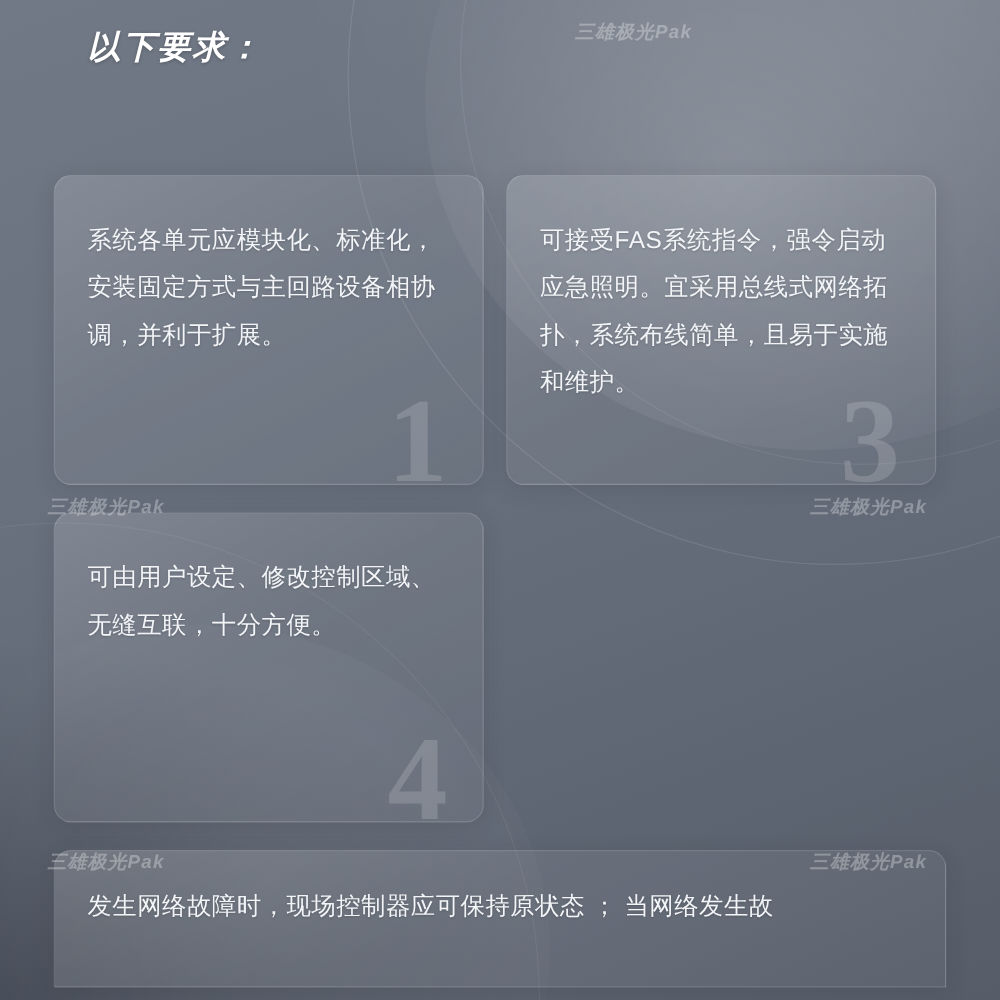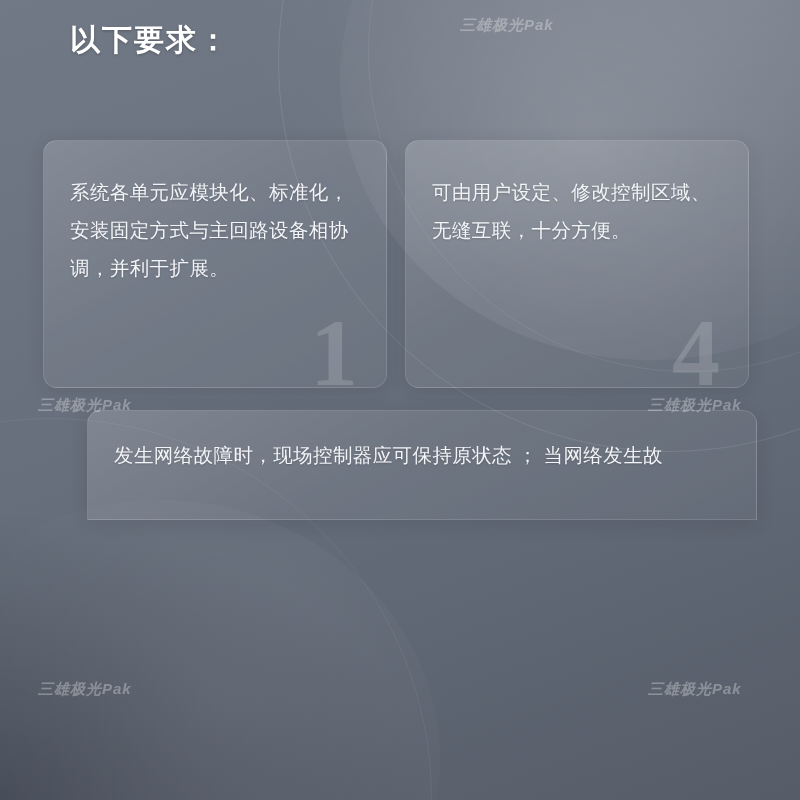--- a/index.html
+++ b/index.html
@@ -53,25 +53,26 @@
   }
   .arc-1 { right: -260px; top: -330px; width: 780px; height: 780px; }
   .arc-2 { right: -210px; top: -270px; width: 640px; height: 640px; border-color: rgba(255,255,255,0.07); }
   .arc-3 { left: -330px; bottom: -380px; width: 760px; height: 760px; border-color: rgba(255,255,255,0.06); }
 
   
   .heading {
     position: absolute;
     left: 70px;
     top: 20px;
-    font-size: 30px;
+    font-size: 26px;
     font-weight: bold;
     letter-spacing: 2px;
     color: #ffffff;
     text-shadow: 0 1px 3px rgba(0,0,0,0.25);
+    font-style: italic;
   }
 
   
   .grid {
     position: absolute;
     left: 43px;
     top: 140px;
     width: 714px;
     display: flex;
     flex-wrap: wrap;
@@ -111,21 +112,20 @@
     pointer-events: none;
     user-select: none;
   }
 
   
   .card-wide {
     width: 714px;
     min-height: 110px;
     padding: 26px 26px 26px 26px;
     border-radius: 14px 14px 0 0;
-    margin-left: 44px;
   }
   .card-wide .card-text {
     font-size: 19.5px;
     line-height: 1.9;
   }
 
   
   .wm {
     position: absolute;
     z-index: 5;
@@ -159,20 +159,24 @@
   <div class="heading">以下要求：</div>
 
   <div class="grid">
 
     <div class="card">
       <div class="card-text">系统各单元应模块化、标准化，安装固定方式与主回路设备相协调，并利于扩展。</div>
       <div class="card-number">1</div>
     </div>
 
 
+    <div class="card">
+      <div class="card-text">可接受FAS系统指令，强令启动应急照明。宜采用总线式网络拓扑，系统布线简单，且易于实施和维护。</div>
+      <div class="card-number">3</div>
+    </div>
 
     <div class="card">
       <div class="card-text">可由用户设定、修改控制区域、无缝互联，十分方便。</div>
       <div class="card-number">4</div>
     </div>
 
     <div class="card card-wide">
       <div class="card-text">发生网络故障时，现场控制器应可保持原状态 ；  当网络发生故</div>
     </div>
 

